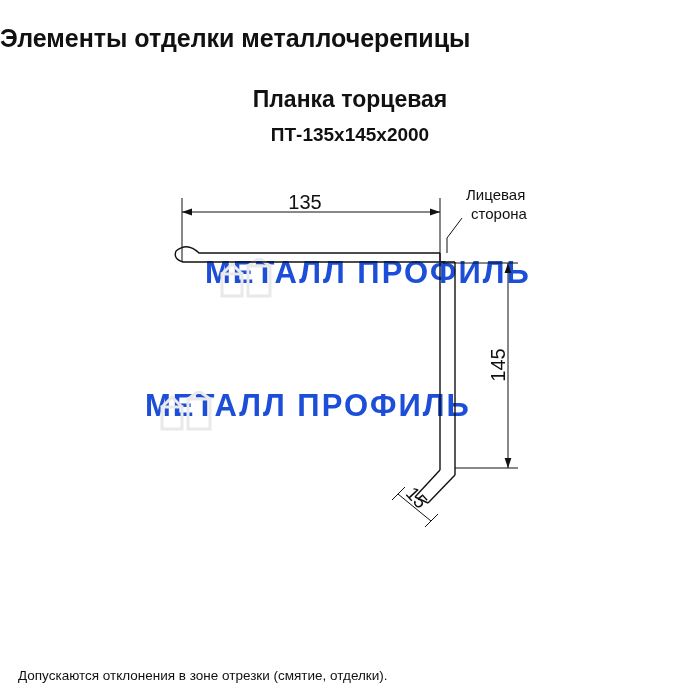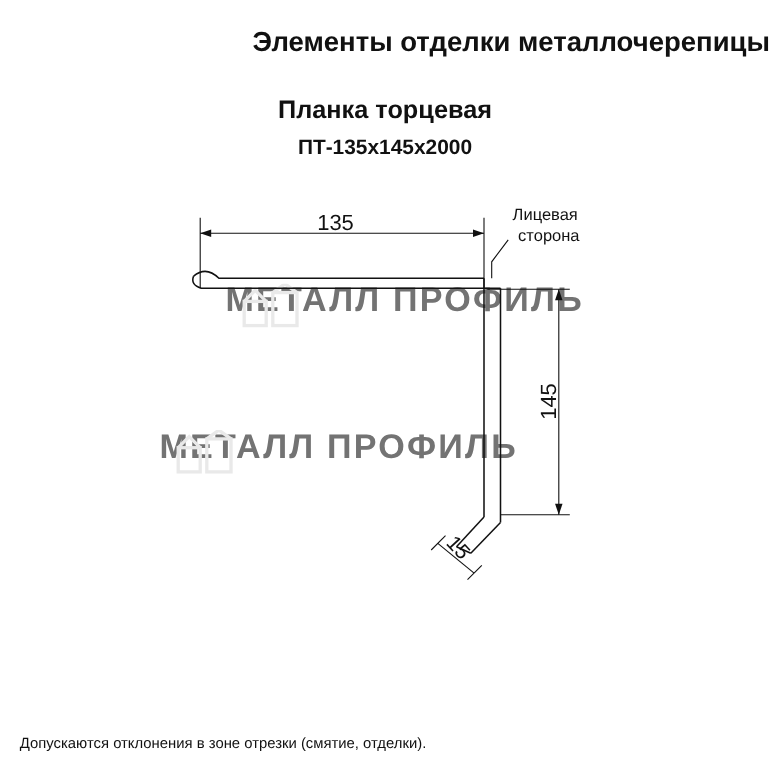--- a/index.html
+++ b/index.html
@@ -18,21 +18,21 @@
   #page {
     position: relative;
     width: 700px;
     height: 700px;
   }
   .title {
     position: absolute;
     top: 24px;
     left: 0;
     width: 700px;
-    text-align: right;
+    text-align: left;
     font-size: 25px;
     font-weight: bold;
     letter-spacing: 0px;
     color: #111111;
   }
   .subtitle {
     position: absolute;
     top: 86px;
     left: 0;
     width: 700px;
@@ -54,21 +54,21 @@
   .drawing {
     position: absolute;
     top: 150px;
     left: 0;
     width: 700px;
     height: 420px;
   }
   .watermark {
     position: absolute;
     pointer-events: none;
-    color: #737373;
+    color: #1d4ed8;
     font-weight: bold;
     font-family: "Liberation Sans", sans-serif;
     white-space: nowrap;
   }
   .wm1 {
     top: 255px;
     left: 205px;
     font-size: 31px;
     letter-spacing: 2px;
   }

